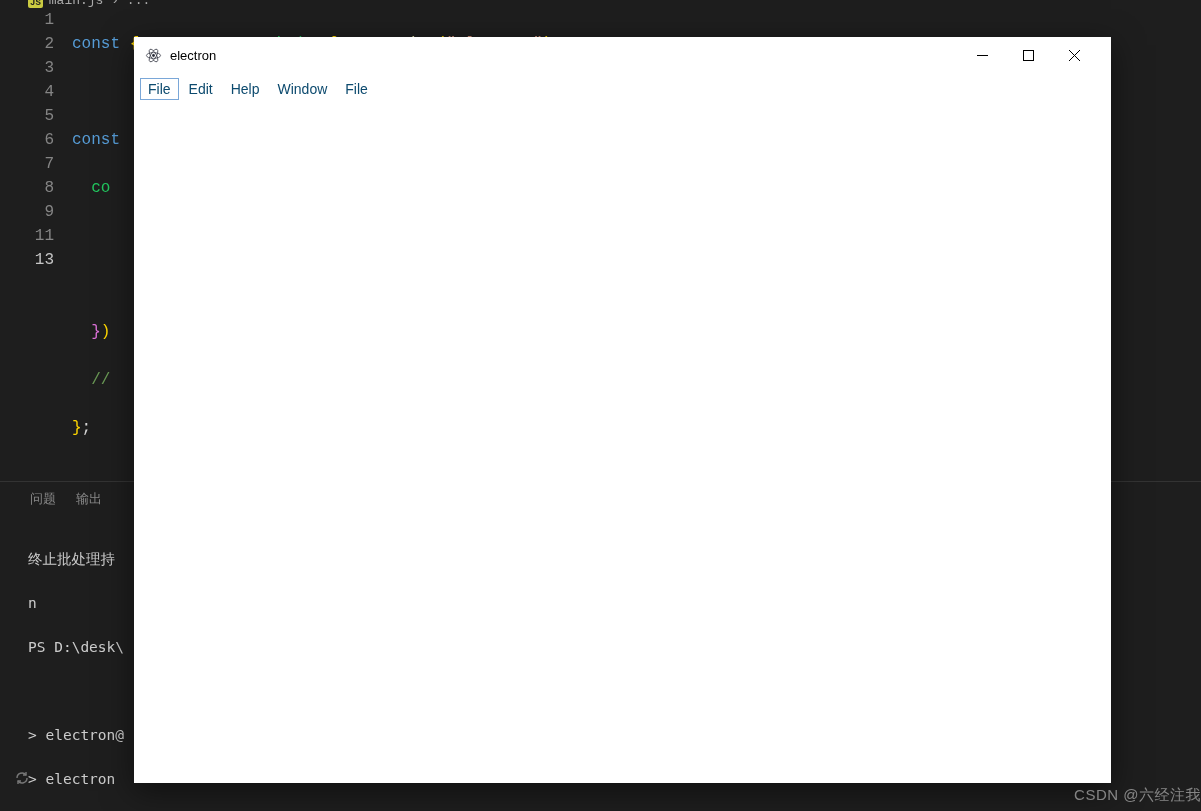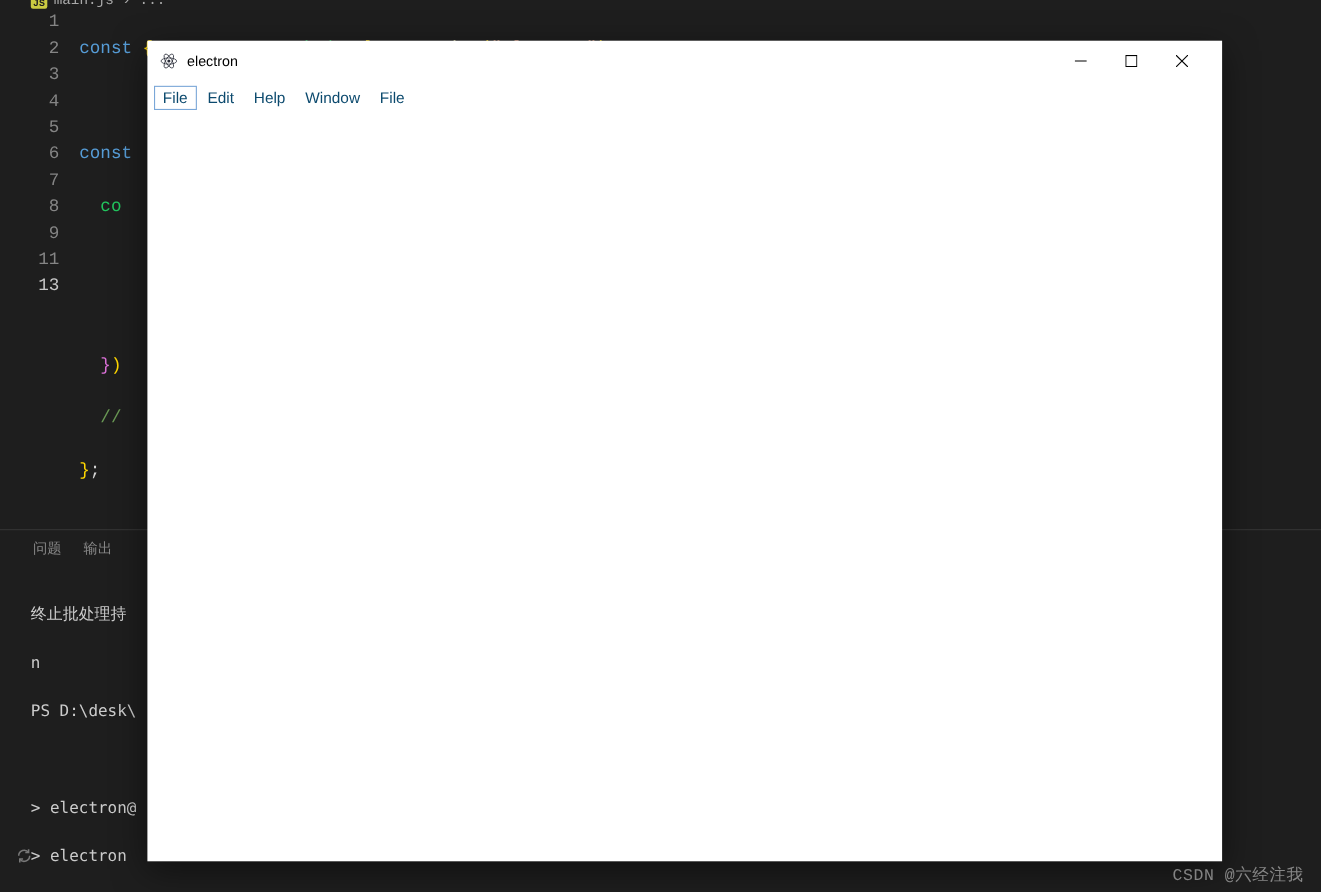--- a/index.html
+++ b/index.html
@@ -128,24 +128,24 @@
   color: #0c4a6e;
 }
 .menu-item { padding: 3px 8px; }
 .menu-item.active {
   border: 1px solid #7aa7d8;
   padding: 2px 7px;
 }
 
 .watermark {
   position: absolute;
-  right: 16px;
+  right: 0;
   bottom: 6px;
   color: rgba(220,220,220,0.55);
-  font-family: Liberation Mono, monospace;
+  font-family: Liberation Sans, sans-serif;
   font-size: 15px;
   letter-spacing: 0.5px;
 }
 .sync-icon {
   position: absolute;
   left: 14px;
   bottom: 20px;
   color: #777;
 }
 </style>

